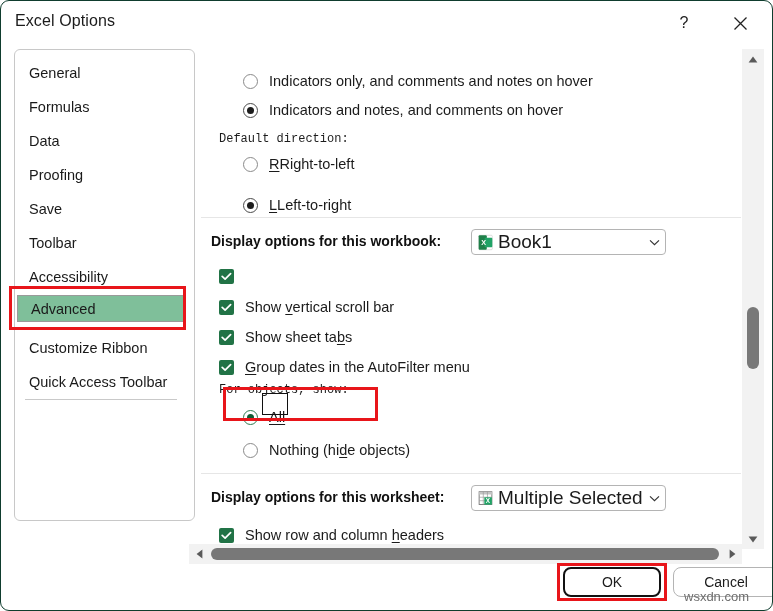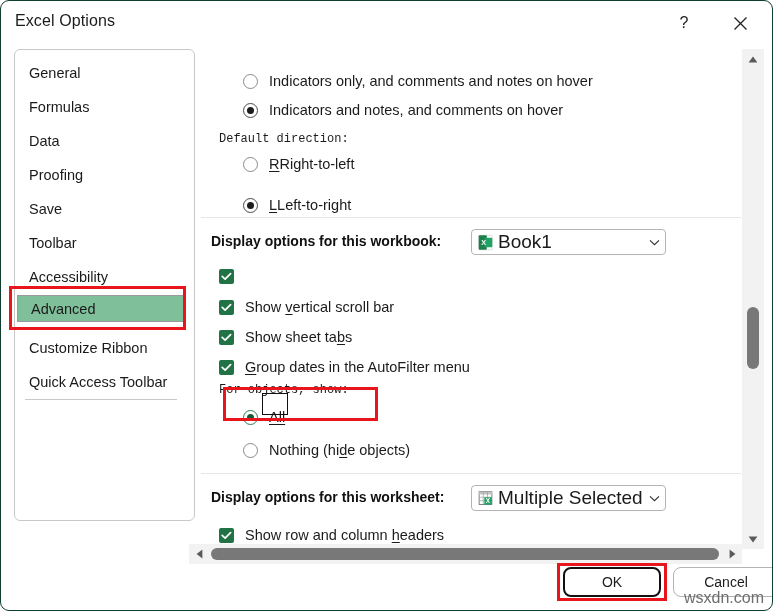--- a/index.html
+++ b/index.html
@@ -141,21 +141,21 @@
   }
   
   .btn{
     position:absolute;height:30px;border-radius:8px;background:#fff;
     display:flex;align-items:center;justify-content:center;
     font-size:14px;color:#1b1b1b;box-sizing:border-box;
   }
   .btn-ok{left:562px;top:566px;width:98px;border:2px solid #111;}
   .btn-cancel{left:672px;top:566px;width:106px;border:1px solid #b4b4b4;}
   .watermark{
-    position:absolute;left:683px;top:588px;font-size:16px;color:#6e6e6e;
+    position:absolute;left:683px;top:588px;font-size:13px;color:#6e6e6e;
     white-space:nowrap;
   }
   .hairline{position:absolute;background:#e6e6e6;height:1px;}
 </style>
 </head>
 <body>
 
 <div class="dialog">
 
   <div class="titlebar">

